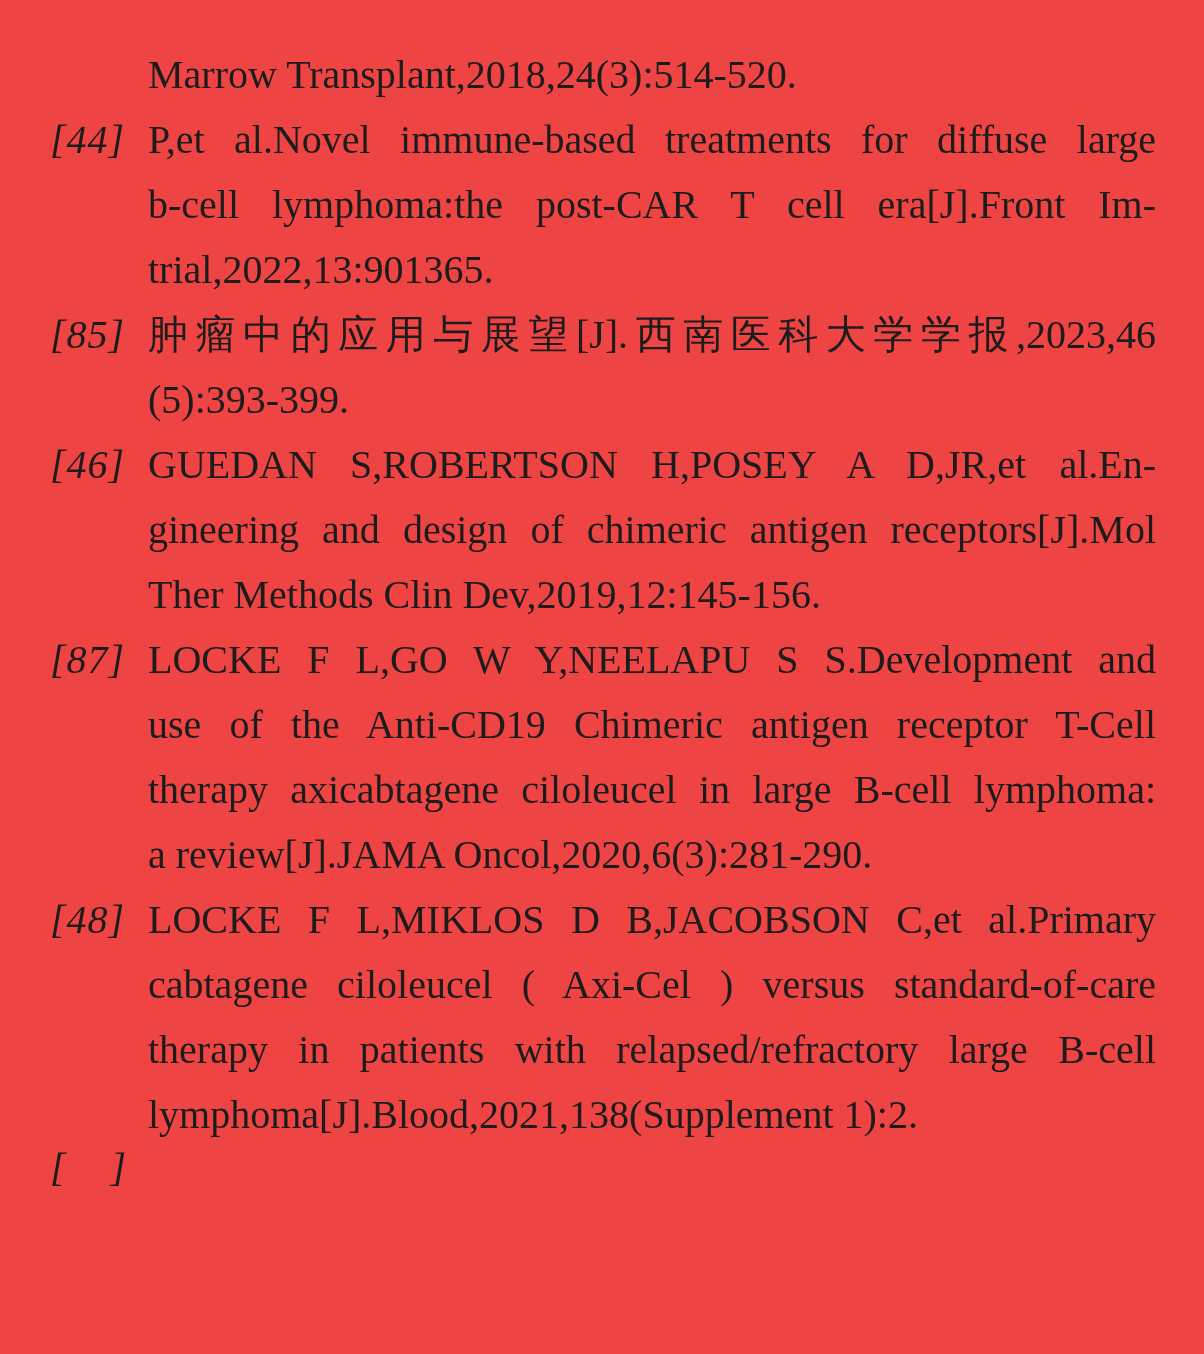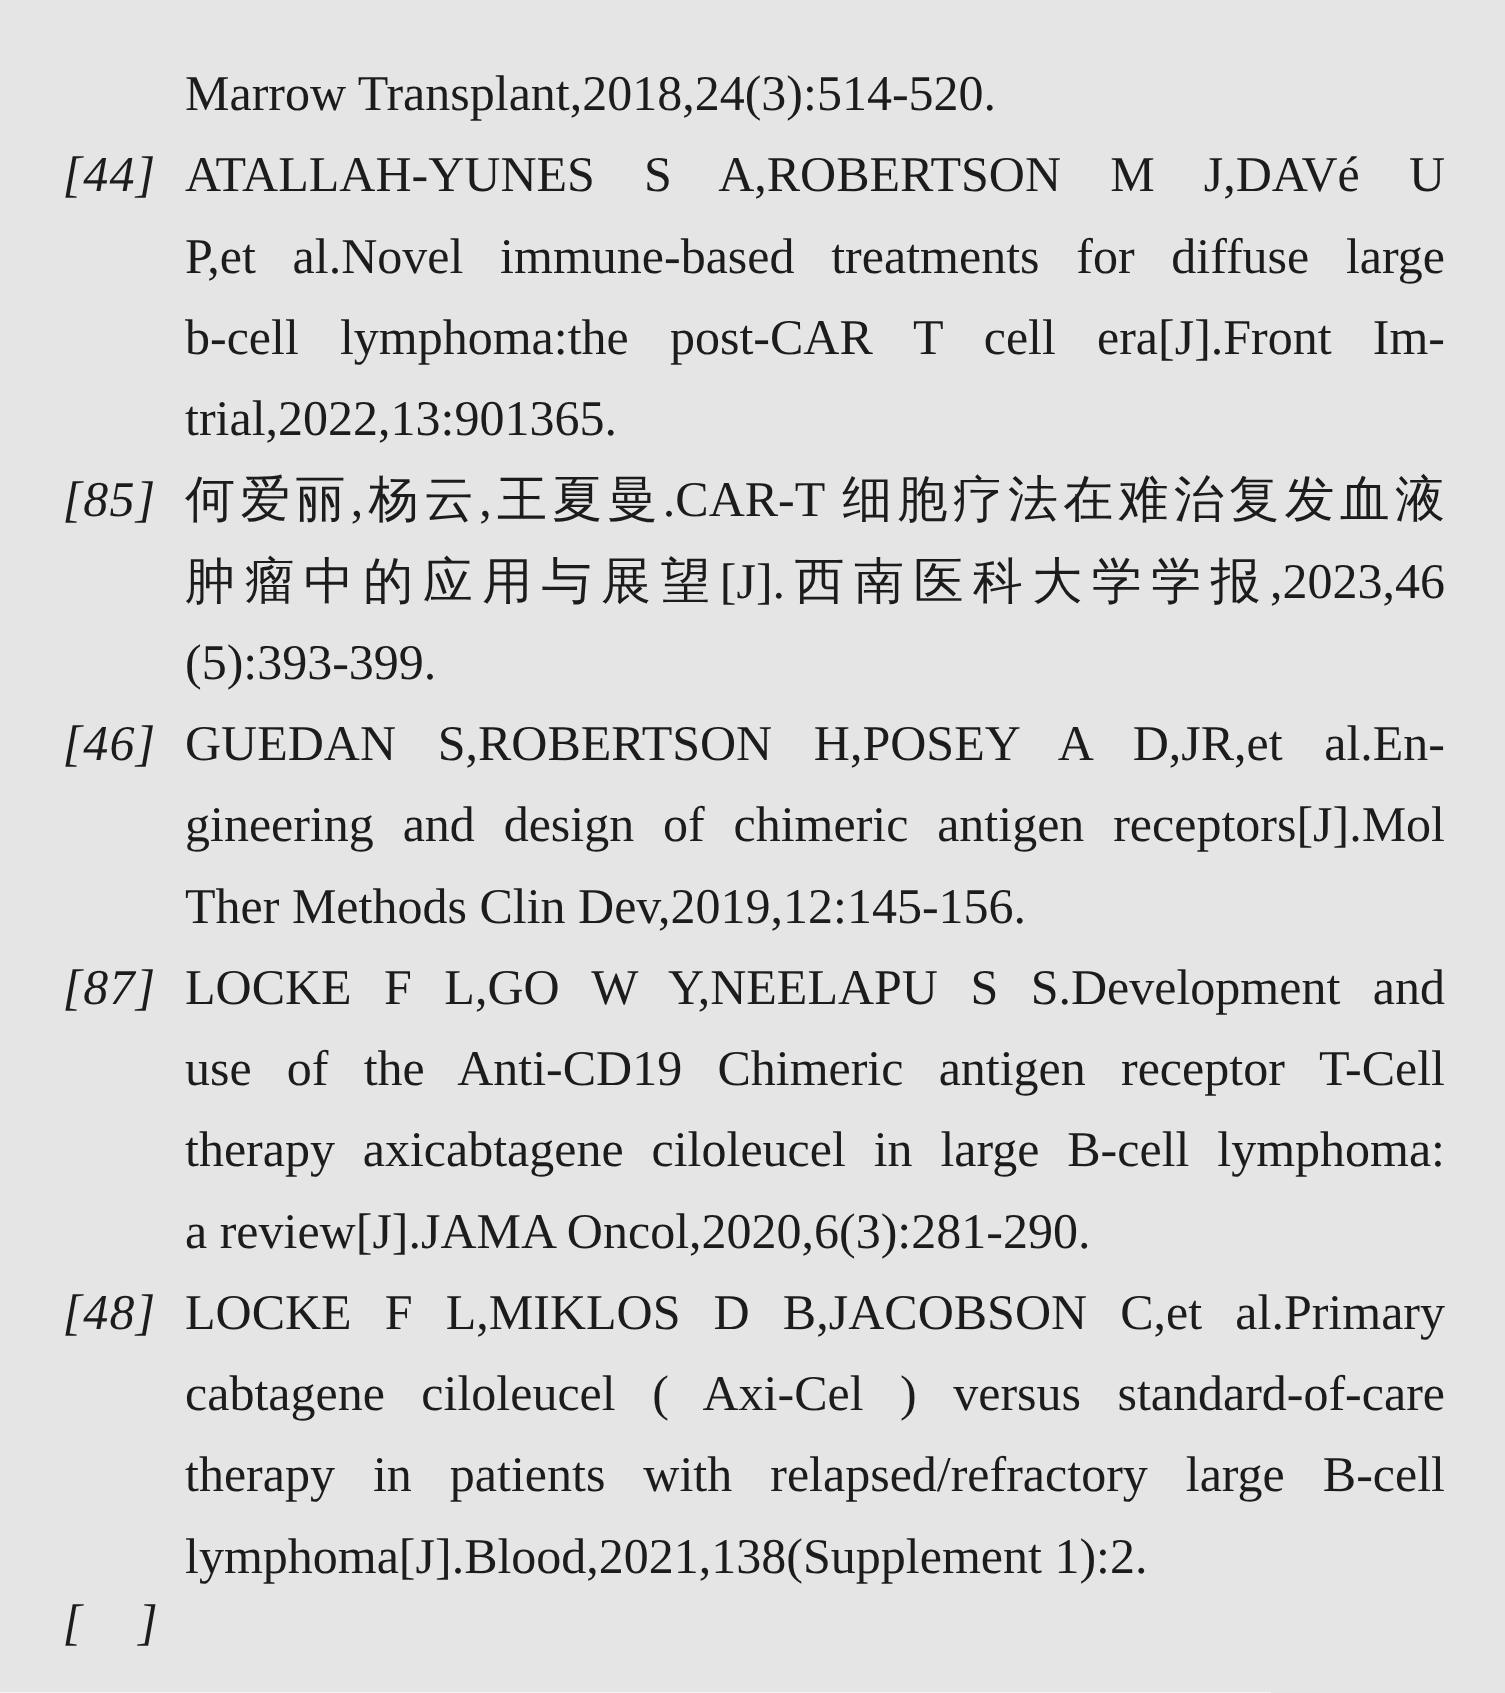--- a/index.html
+++ b/index.html
@@ -7,21 +7,21 @@
     padding: 0;
     background: #ffffff;
     overflow: hidden;
   }
   .page {
     box-sizing: border-box;
     width: 1204px;
     height: 1354px;
     padding: 42px 48px 0 50px;
     overflow: hidden;
-    background: #e5e5e5;
+    background: #ef4444;
     color: #1c1c1c;
     font-family: "Liberation Serif", "DejaVu Serif", serif;
     font-size: 40px;
     line-height: 65px;
   }
   .ref {
     display: flex;
     align-items: flex-start;
   }
   .ref-label {
@@ -56,30 +56,28 @@
   <div id="refs">
       <div class="ref">
         <div class="ref-label"></div>
         <div class="ref-lines">
           <div class="ref-line line-end">Marrow Transplant,2018,24(3):514-520.</div>
         </div>
       </div>
       <div class="ref">
         <div class="ref-label">[44]</div>
         <div class="ref-lines">
-          <div class="ref-line line-just">ATALLAH-YUNES S A,ROBERTSON M J,DAVé U</div>
           <div class="ref-line line-just">P,et al.Novel immune-based treatments for diffuse large</div>
           <div class="ref-line line-just">b-cell lymphoma:the post-CAR T cell era[J].Front Im-</div>
           <div class="ref-line line-end">trial,2022,13:901365.</div>
         </div>
       </div>
       <div class="ref">
         <div class="ref-label">[85]</div>
         <div class="ref-lines">
-          <div class="ref-line line-just">何爱丽,杨云,王夏曼.CAR-T 细胞疗法在难治复发血液</div>
           <div class="ref-line line-just">肿瘤中的应用与展望[J].西南医科大学学报,2023,46</div>
           <div class="ref-line line-end">(5):393-399.</div>
         </div>
       </div>
       <div class="ref">
         <div class="ref-label">[46]</div>
         <div class="ref-lines">
           <div class="ref-line line-just">GUEDAN S,ROBERTSON H,POSEY A D,JR,et al.En-</div>
           <div class="ref-line line-just">gineering and design of chimeric antigen receptors[J].Mol</div>
           <div class="ref-line line-end">Ther Methods Clin Dev,2019,12:145-156.</div>

